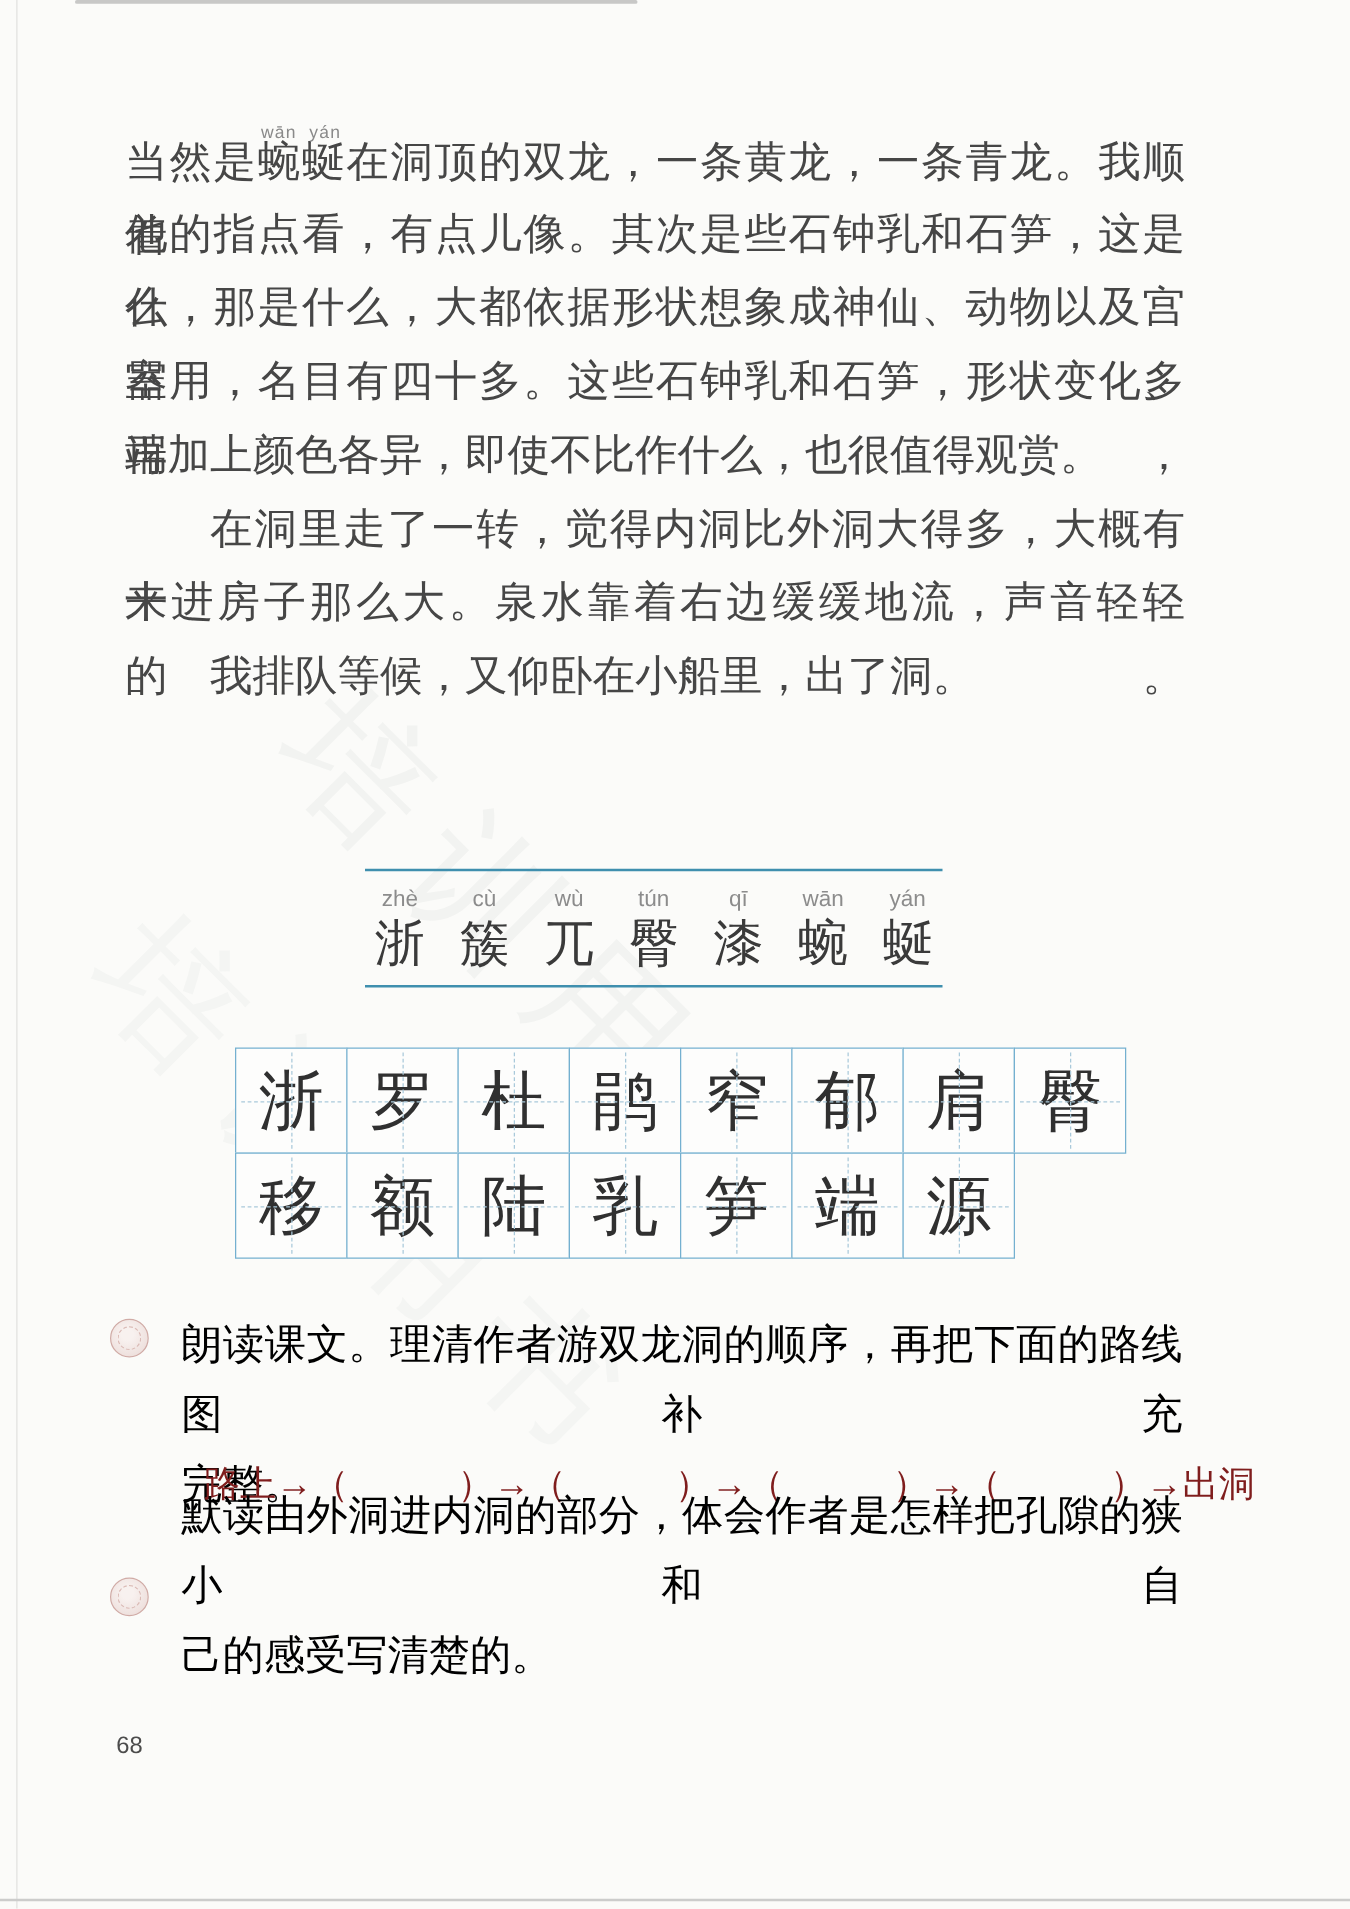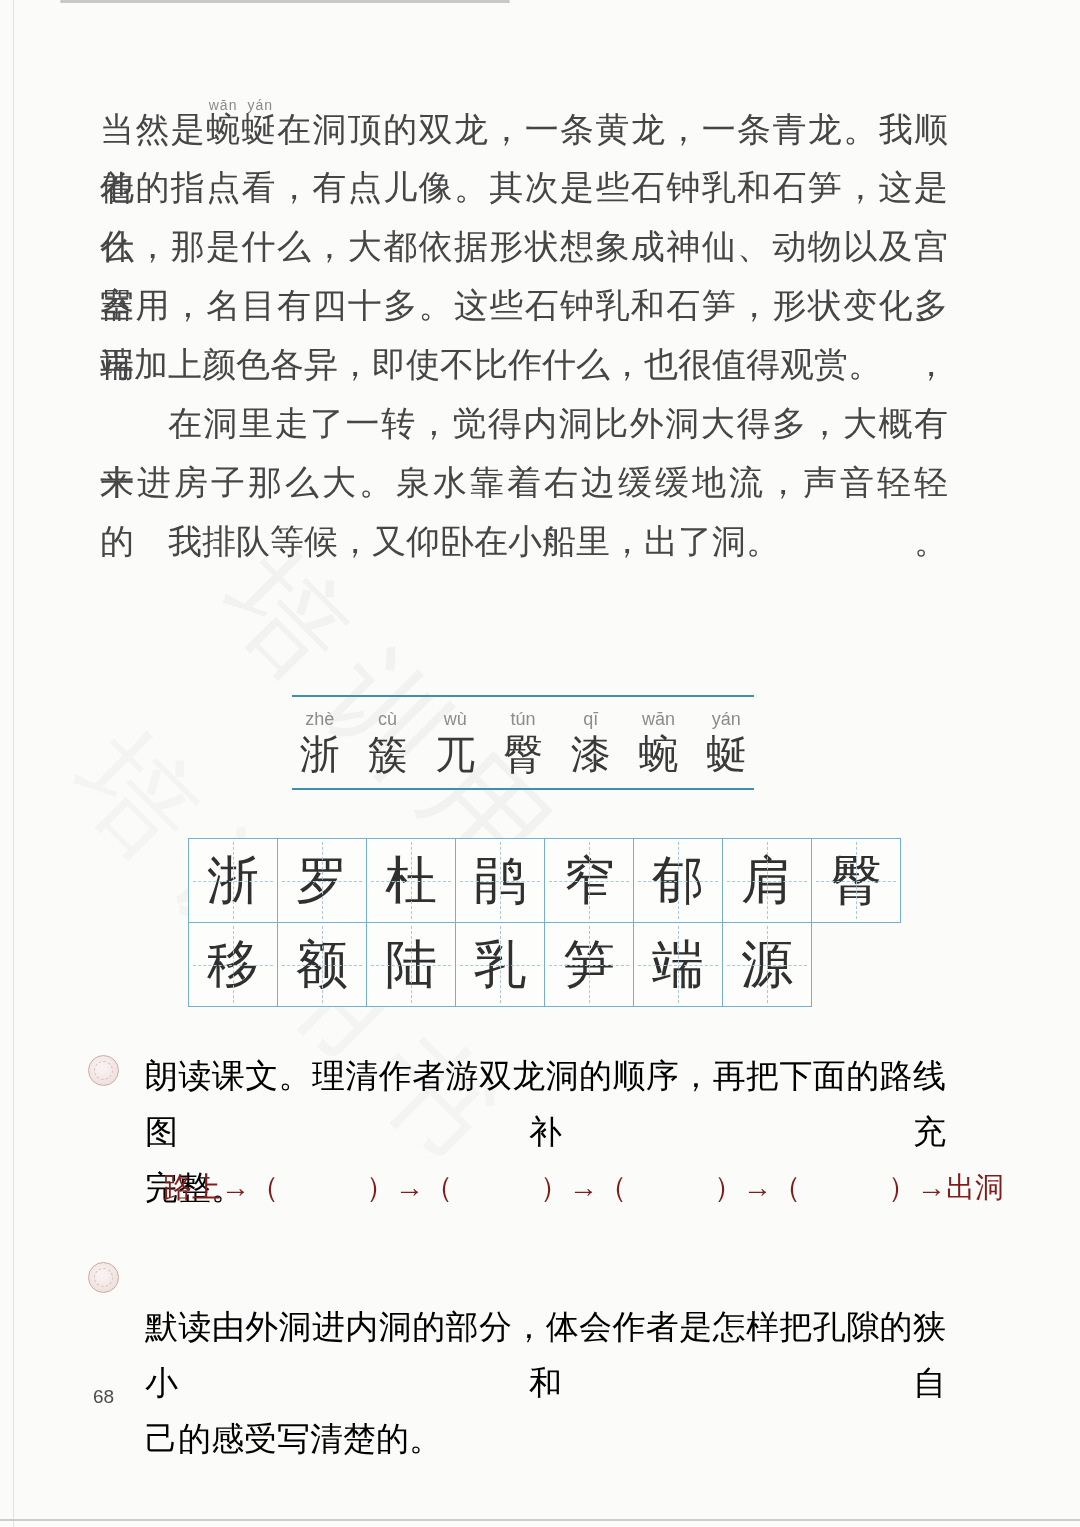--- a/index.html
+++ b/index.html
@@ -80,21 +80,21 @@
   .seal-icon::before {
     content:""; position:absolute; inset:5px; border-radius:50%;
     border:1px dashed #dbbcb7;
   }
   .seal-icon.one { left:88px; top:1055px; }
   .seal-icon.two { left:88px; top:1262px; }
 
   .ex-text { position:absolute; left:145px; width:801px; font-size:33px; line-height:56px; color:#000000; }
   .ex-text .l-just { text-align:justify; text-align-last:justify; }
   .ex1 { top:1048px; }
-  .ex2 { top:1299px; }
+  .ex2 { top:1185px; }
 
   .route-line {
     position:absolute; left:163px; top:1168px; width:790px;
     font-size:29px; color:#7f1d1d; letter-spacing:0; white-space:nowrap;
   }
 
   .page-number {
     position:absolute; left:93px; top:1386px;
     font-size:19px; color:#4c4c4c;
     font-family:"Liberation Sans", sans-serif;

